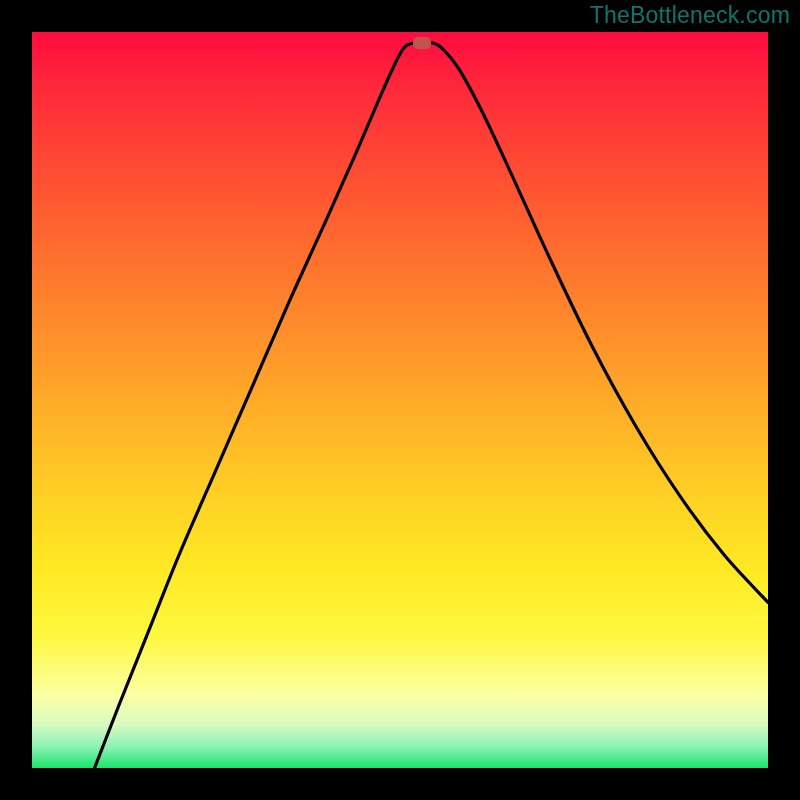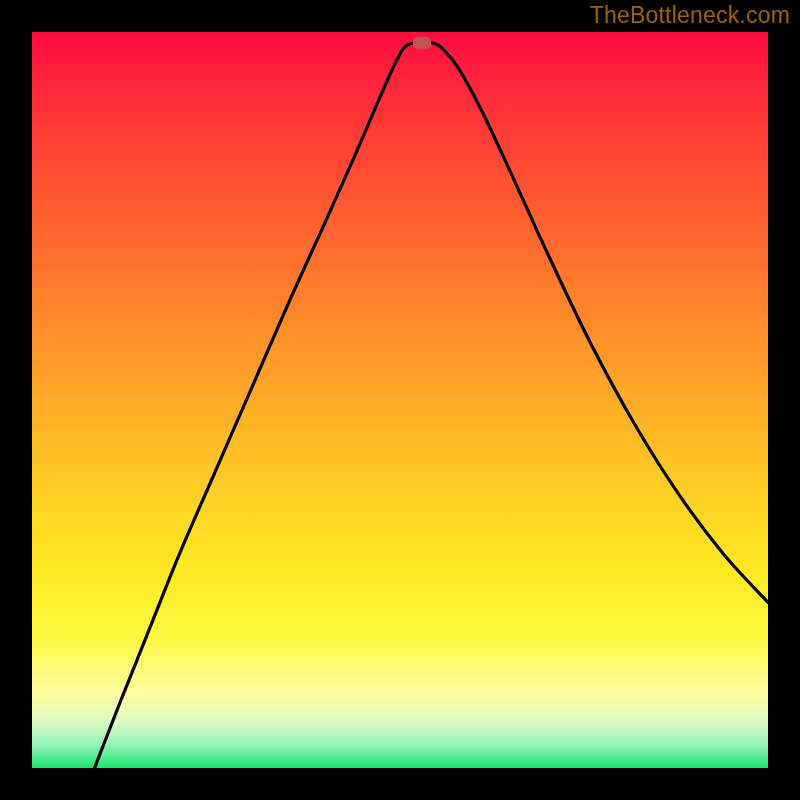--- a/index.html
+++ b/index.html
@@ -55,21 +55,21 @@
     width: 18px;
     height: 12px;
     border-radius: 5px;
     background: #c1544f;
     transform: translate(-50%, -50%);
   }
   .watermark {
     position: absolute;
     top: 2px;
     right: 10px;
-    color: #a16207;
+    color: #0f766e;
     font-size: 23px;
     font-weight: 500;
     letter-spacing: 0.2px;
     user-select: none;
   }
 </style>
 </head>
 <body>
 
 <div class="stage">

